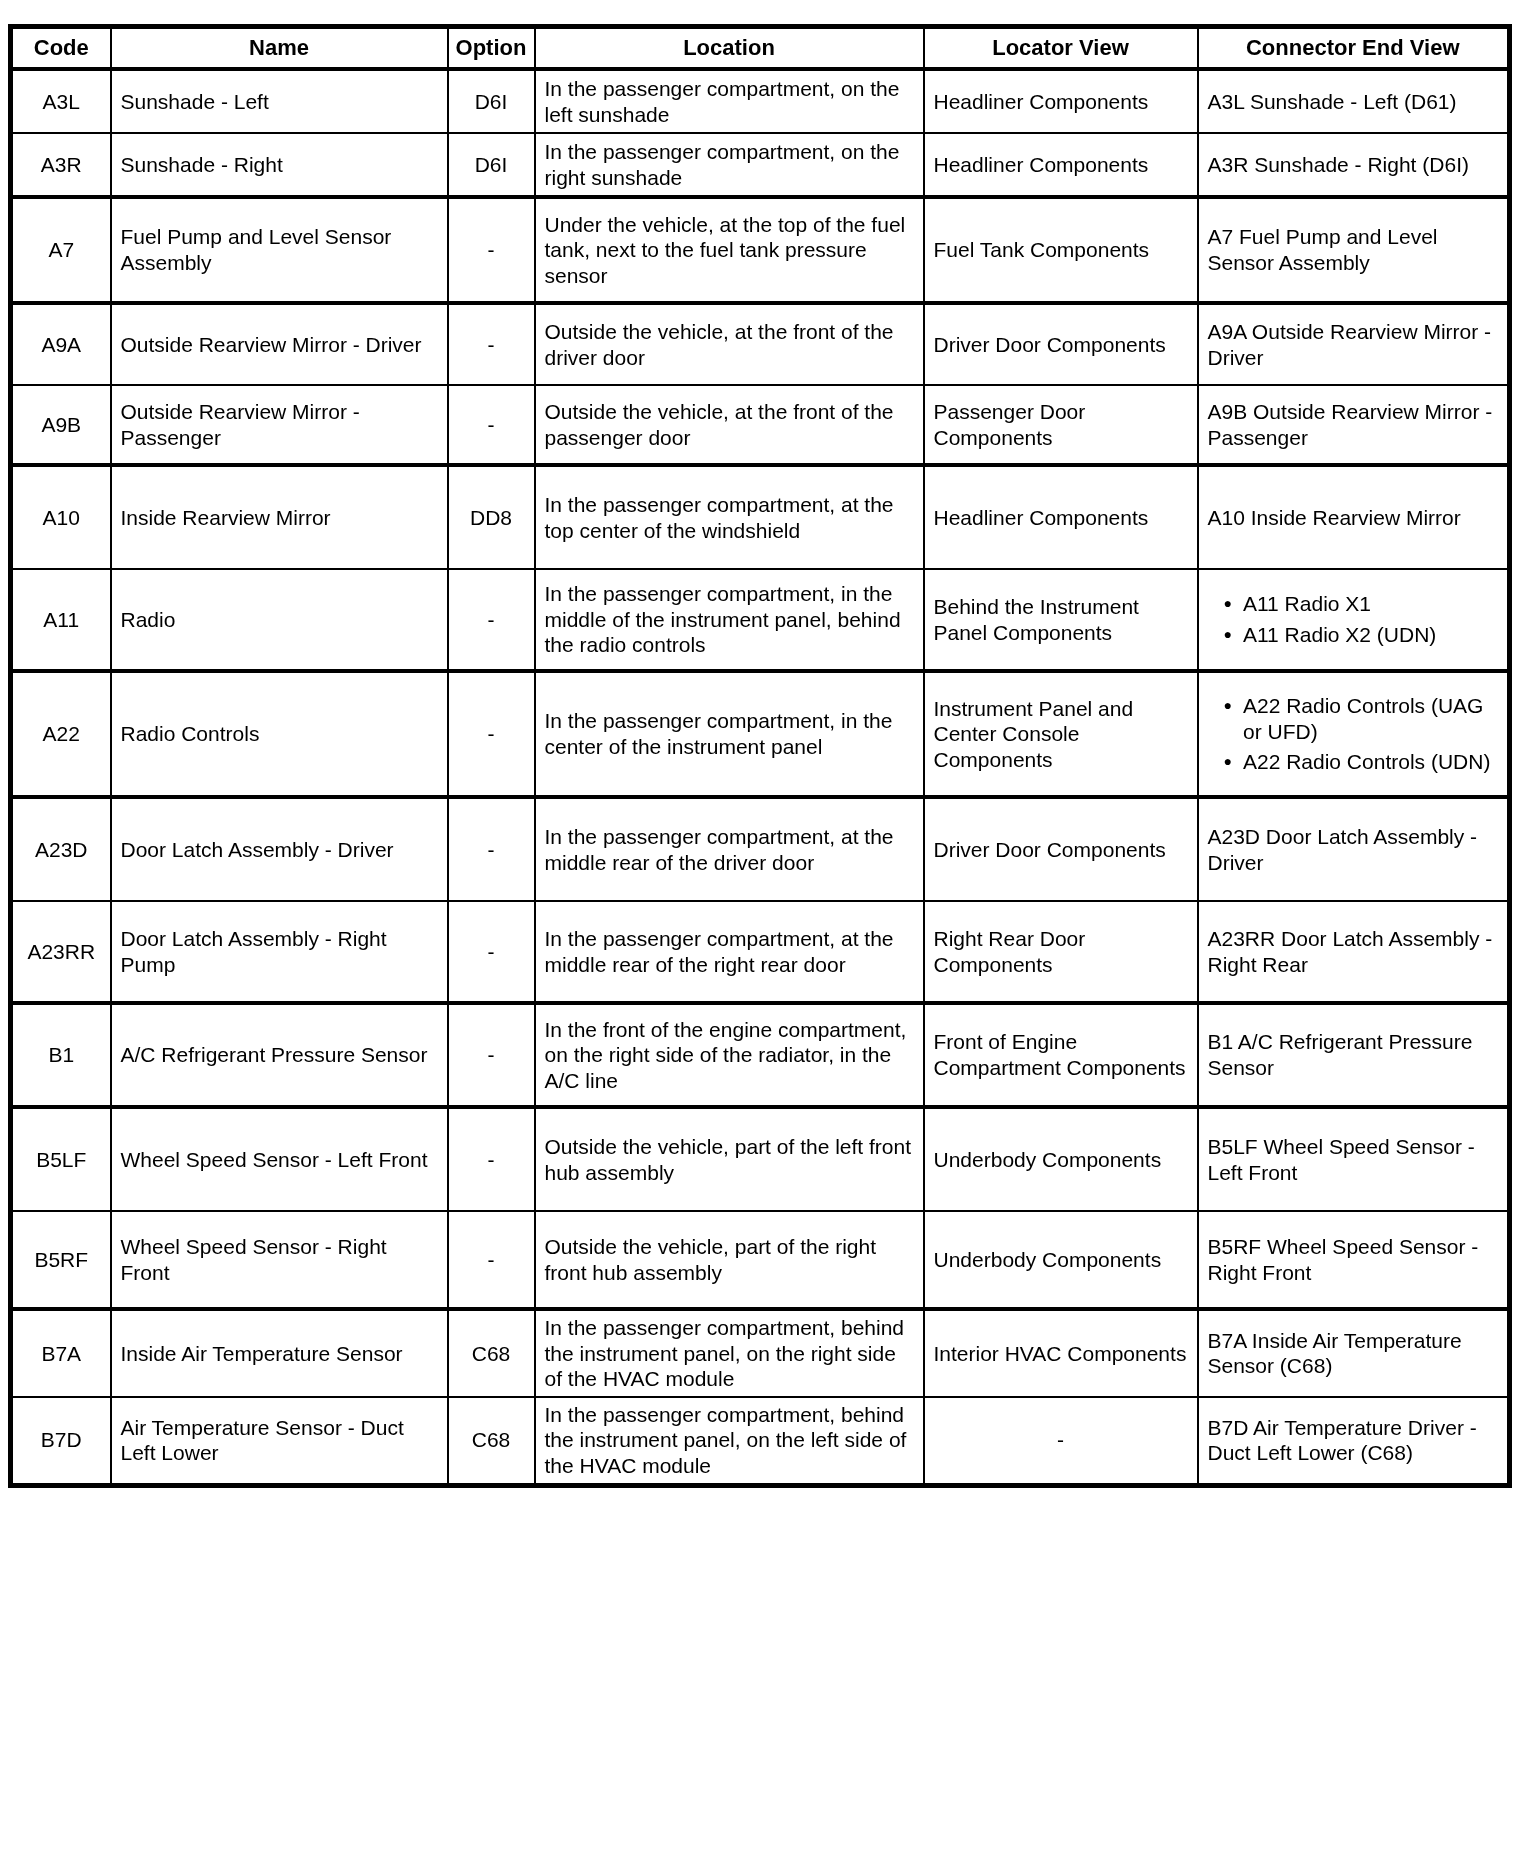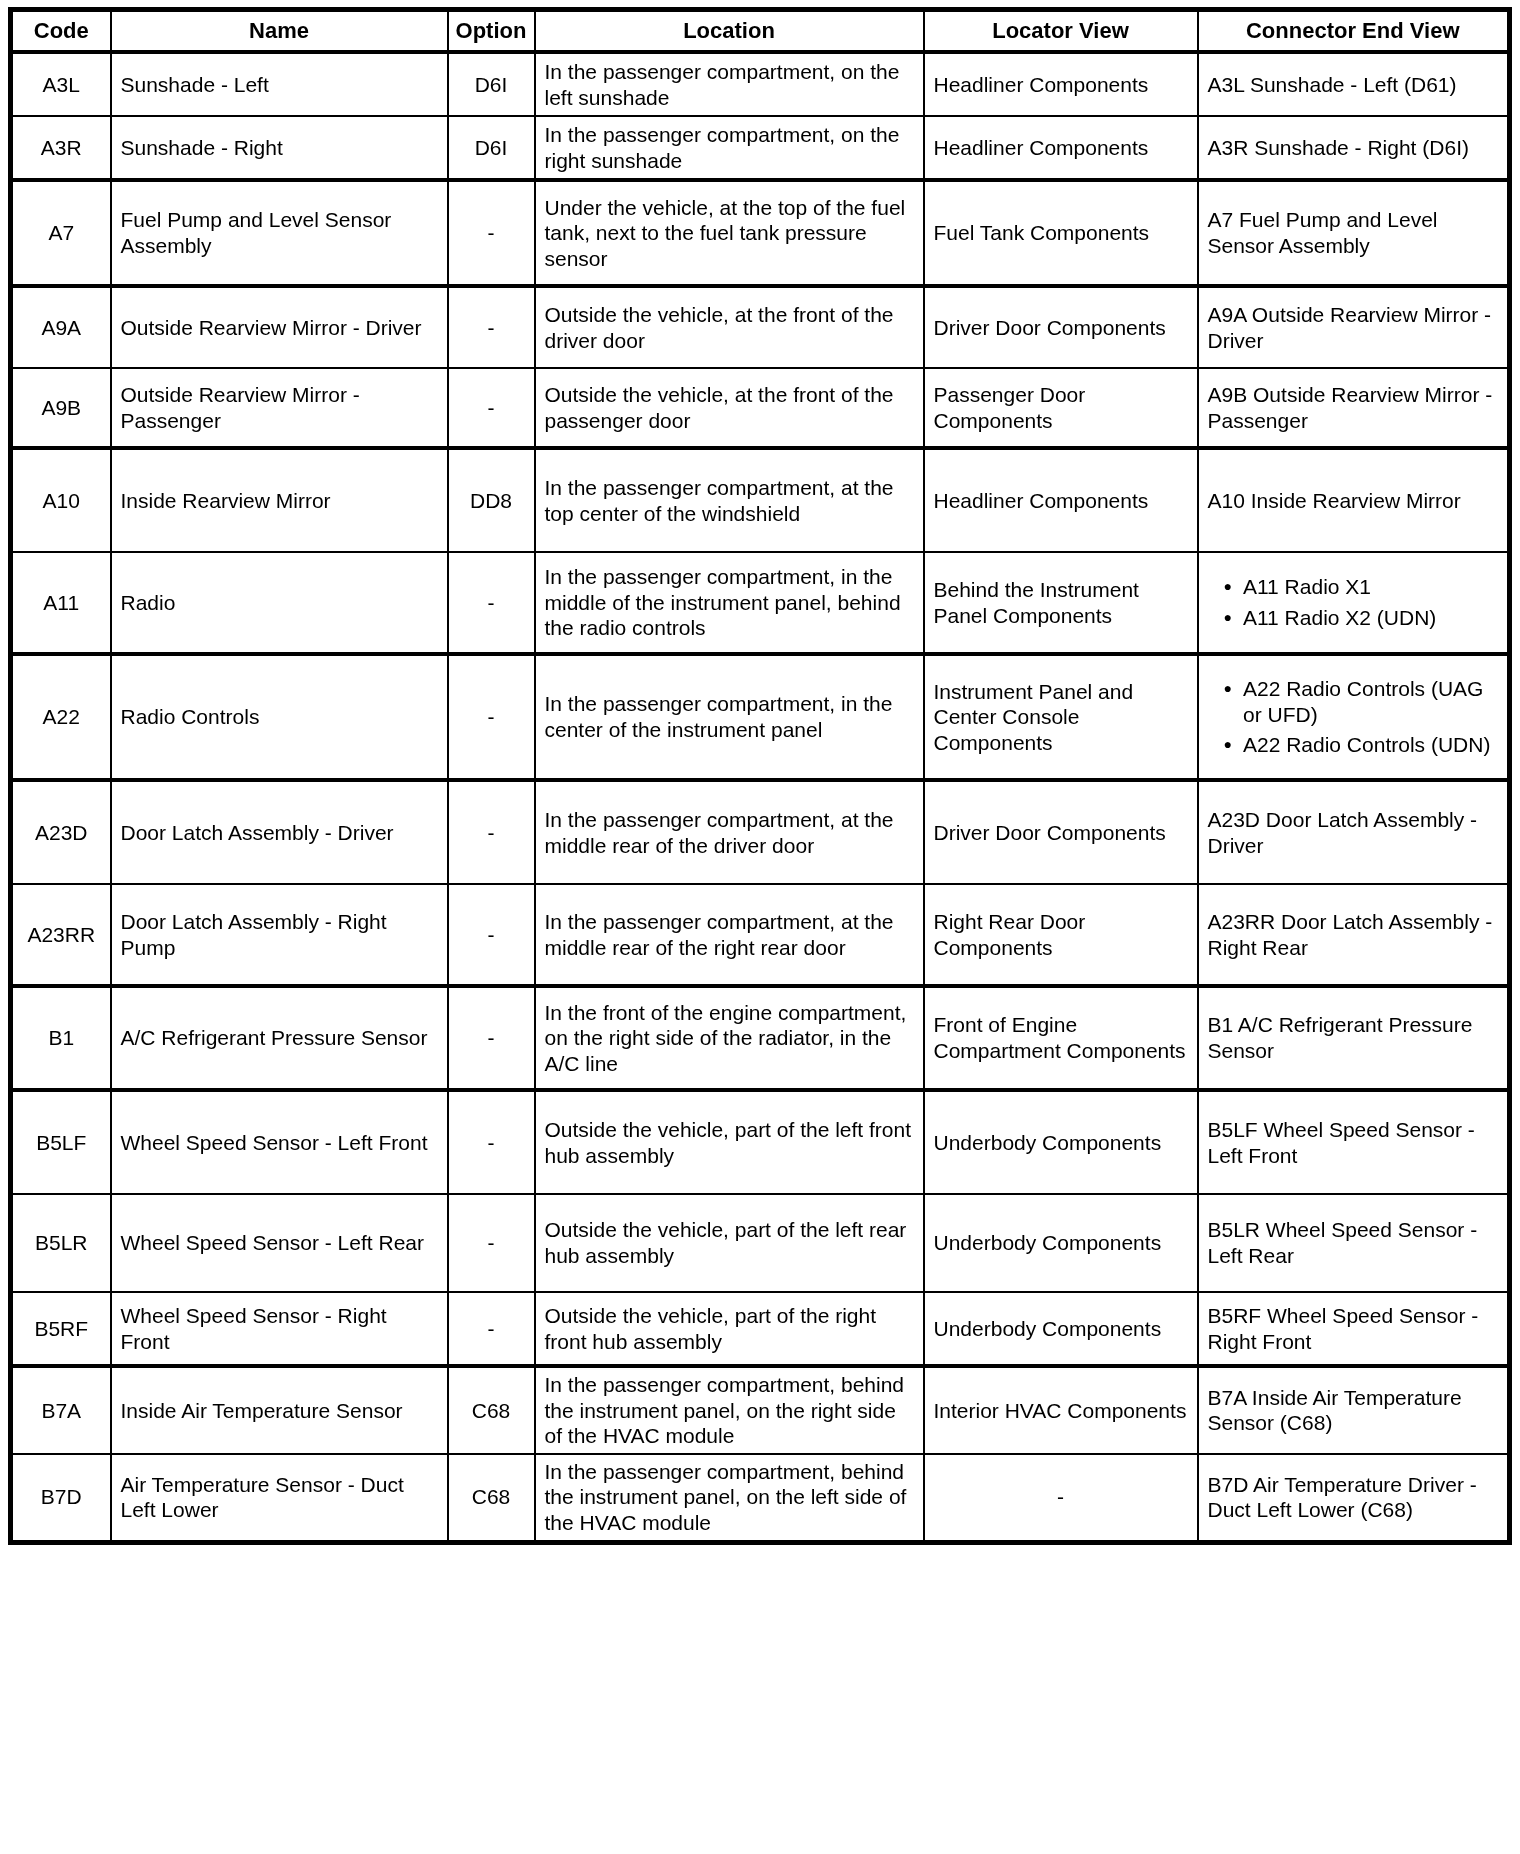--- a/index.html
+++ b/index.html
@@ -8,21 +8,21 @@
     background: #ffffff;
     width: 1520px;
     height: 1854px;
     overflow: hidden;
     font-family: "Liberation Sans", sans-serif;
     color: #000000;
   }
   table.connector-table {
     border-collapse: collapse;
     table-layout: fixed;
-    margin: 7px 8px;
+    margin: 24px 8px;
     width: 1504px;
     border: 5px solid #000000;
     padding-left: 36px;
   }
   th, td {
     border: 2px solid #000000;
     padding: 4px 9px;
     font-size: 21px;
     line-height: 1.22;
     vertical-align: middle;
@@ -200,28 +200,20 @@
       </tr>
       <tr class="group-start">
         <td class="center">B5LF</td>
         <td>Wheel Speed Sensor - Left Front</td>
         <td class="center">-</td>
         <td>Outside the vehicle, part of the left front hub assembly</td>
         <td>Underbody Components</td>
         <td>B5LF Wheel Speed Sensor - Left Front</td>
       </tr>
       <tr>
-        <td class="center">B5LR</td>
-        <td>Wheel Speed Sensor - Left Rear</td>
-        <td class="center">-</td>
-        <td>Outside the vehicle, part of the left rear hub assembly</td>
-        <td>Underbody Components</td>
-        <td>B5LR Wheel Speed Sensor - Left Rear</td>
-      </tr>
-      <tr>
         <td class="center">B5RF</td>
         <td>Wheel Speed Sensor - Right Front</td>
         <td class="center">-</td>
         <td>Outside the vehicle, part of the right front hub assembly</td>
         <td>Underbody Components</td>
         <td>B5RF Wheel Speed Sensor - Right Front</td>
       </tr>
       <tr class="group-start">
         <td class="center">B7A</td>
         <td>Inside Air Temperature Sensor</td>

